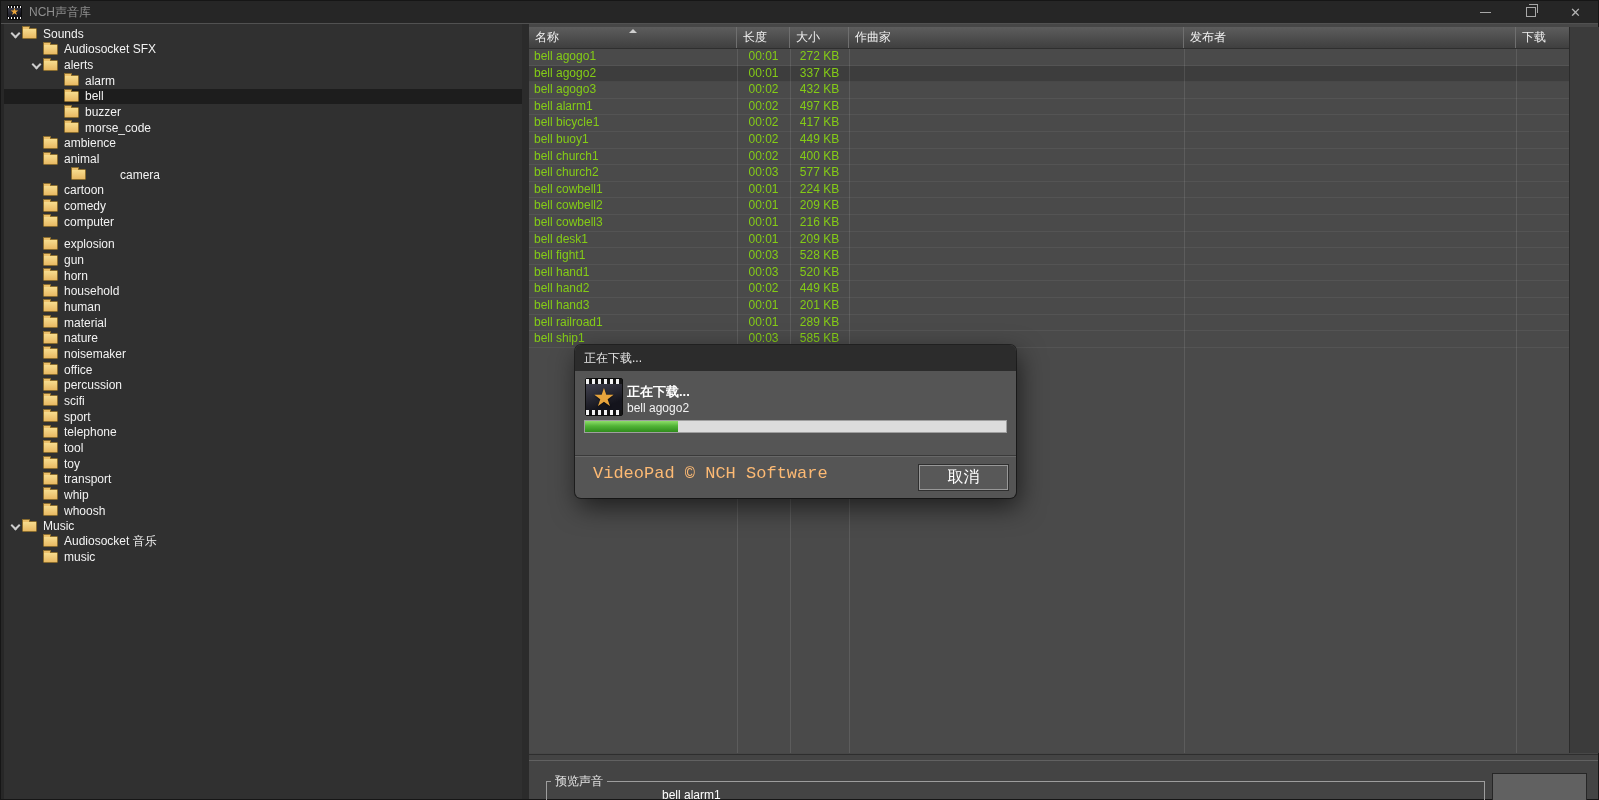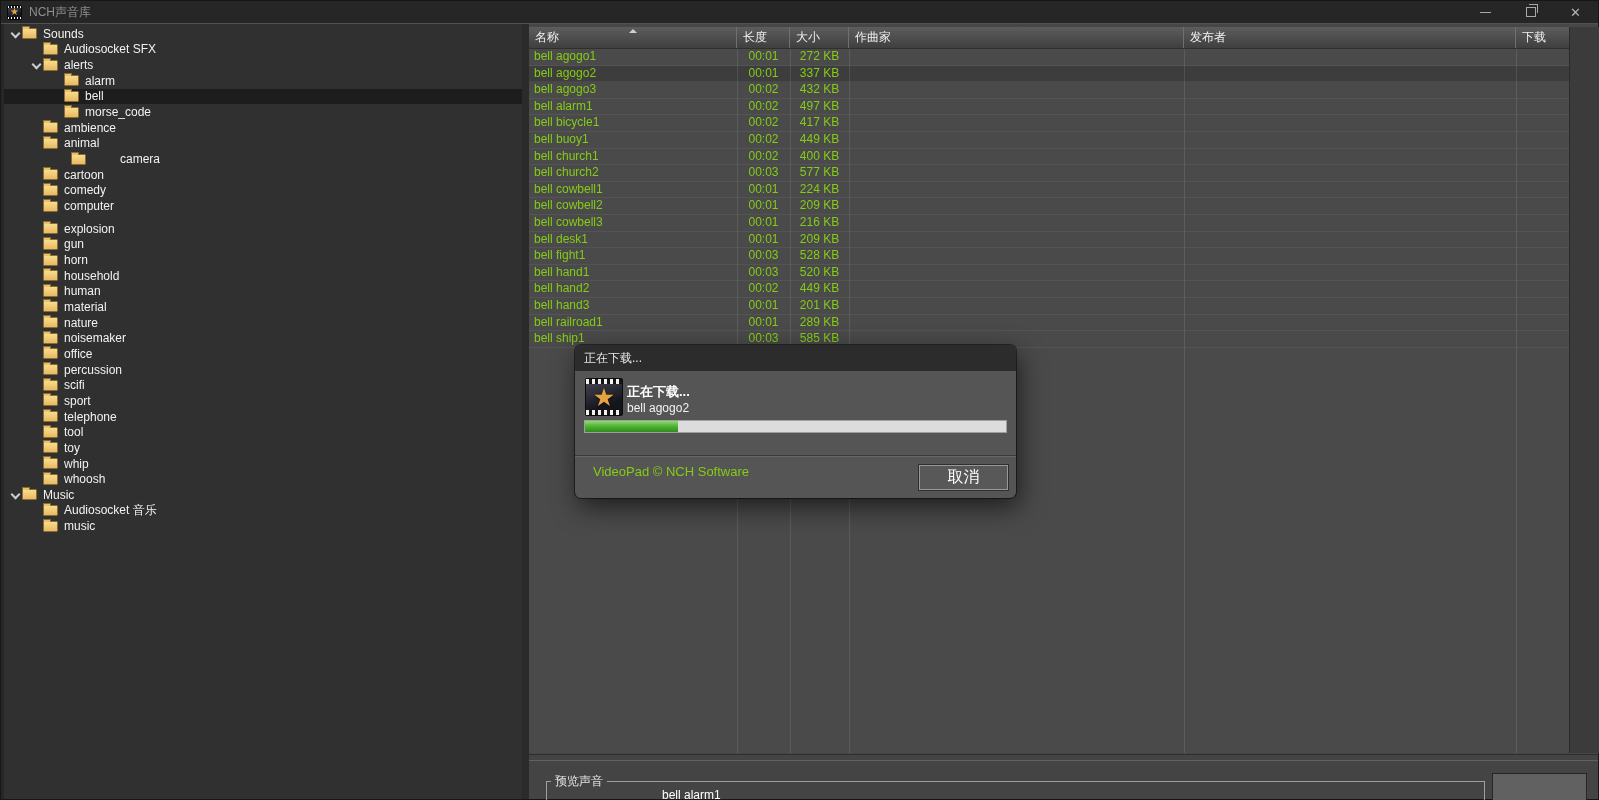--- a/index.html
+++ b/index.html
@@ -71,21 +71,21 @@
   .dialog-title{height:26px;background:#2c2c2c;border-radius:6px 6px 0 0;color:#e8e8e8;font-size:12px;line-height:26px;padding-left:9px;}
   .vp-icon{position:absolute;left:10px;top:33px;width:38px;height:38px;background:linear-gradient(160deg,#4a4a58,#14141c 70%);border:1px solid #0b0b0b;border-radius:2px;display:flex;align-items:center;justify-content:center;box-sizing:border-box;}
   .vp-icon .star{color:#e8a43c;font-size:25px;line-height:25px;text-shadow:0 1px 2px rgba(0,0,0,.6);}
   .vp-icon::before,.vp-icon::after{content:'';position:absolute;left:0;right:0;height:5px;background:repeating-linear-gradient(90deg,#f2f2f2 0 3px,#141414 3px 6px);}
   .vp-icon::before{top:0;} .vp-icon::after{bottom:0;}
   .dl-heading{position:absolute;left:52px;top:38px;color:#ffffff;font-size:13px;font-weight:bold;}
   .dl-file{position:absolute;left:52px;top:56px;color:#f2f2f2;font-size:12px;}
   .progress-track{position:absolute;left:9px;right:9px;top:75px;height:13px;background:#dcdcdc;border:1px solid #9f9f9f;box-sizing:border-box;}
   .progress-fill{height:100%;width:0;background:linear-gradient(#8ede69,#52b437 45%,#2f8c1c);}
   .dialog-sep{position:absolute;left:0;right:0;top:110px;height:1px;background:#3a3a3a;border-bottom:1px solid #686868;}
-  .dialog-footer-text{position:absolute;left:18px;top:119px;color:#84cc16;font-size:13px;}
+  .dialog-footer-text{position:absolute;left:18px;top:119px;color:#fdba74;font-size:17px;font-family:Liberation Mono, monospace;}
   .cancel-btn{position:absolute;left:344px;top:120px;width:89px;height:25px;background:#585858;border:1px solid #989898;outline:1px solid #2f2f2f;color:#ffffff;font-size:16px;display:flex;align-items:center;justify-content:center;box-sizing:border-box;cursor:default;}
 </style>
 </head>
 <body>
 
 <div class="window">
 
   <div class="titlebar">
     <div class="app-icon">
       <span class="star">★</span>
@@ -127,20 +127,25 @@
           <span class="tree-label">alarm</span>
         </div>
         <div class="tree-row selected" style="padding-left: 46px;">
           <span class="chevron"></span>
           <span class="folder"></span>
           <span class="tree-label">bell</span>
         </div>
         <div class="tree-row" style="padding-left: 46px;">
           <span class="chevron"></span>
           <span class="folder"></span>
+          <span class="tree-label">buzzer</span>
+        </div>
+        <div class="tree-row" style="padding-left: 46px;">
+          <span class="chevron"></span>
+          <span class="folder"></span>
           <span class="tree-label">morse_code</span>
         </div>
         <div class="tree-row" style="padding-left: 25px;">
           <span class="chevron"></span>
           <span class="folder"></span>
           <span class="tree-label">ambience</span>
         </div>
         <div class="tree-row" style="padding-left: 25px;">
           <span class="chevron"></span>
           <span class="folder"></span>
@@ -233,20 +238,25 @@
         </div>
         <div class="tree-row" style="padding-left: 25px;">
           <span class="chevron"></span>
           <span class="folder"></span>
           <span class="tree-label">tool</span>
         </div>
         <div class="tree-row" style="padding-left: 25px;">
           <span class="chevron"></span>
           <span class="folder"></span>
           <span class="tree-label">toy</span>
+        </div>
+        <div class="tree-row" style="padding-left: 25px;">
+          <span class="chevron"></span>
+          <span class="folder"></span>
+          <span class="tree-label">transport</span>
         </div>
         <div class="tree-row" style="padding-left: 25px;">
           <span class="chevron"></span>
           <span class="folder"></span>
           <span class="tree-label">whip</span>
         </div>
         <div class="tree-row" style="padding-left: 25px;">
           <span class="chevron"></span>
           <span class="folder"></span>
           <span class="tree-label">whoosh</span>

